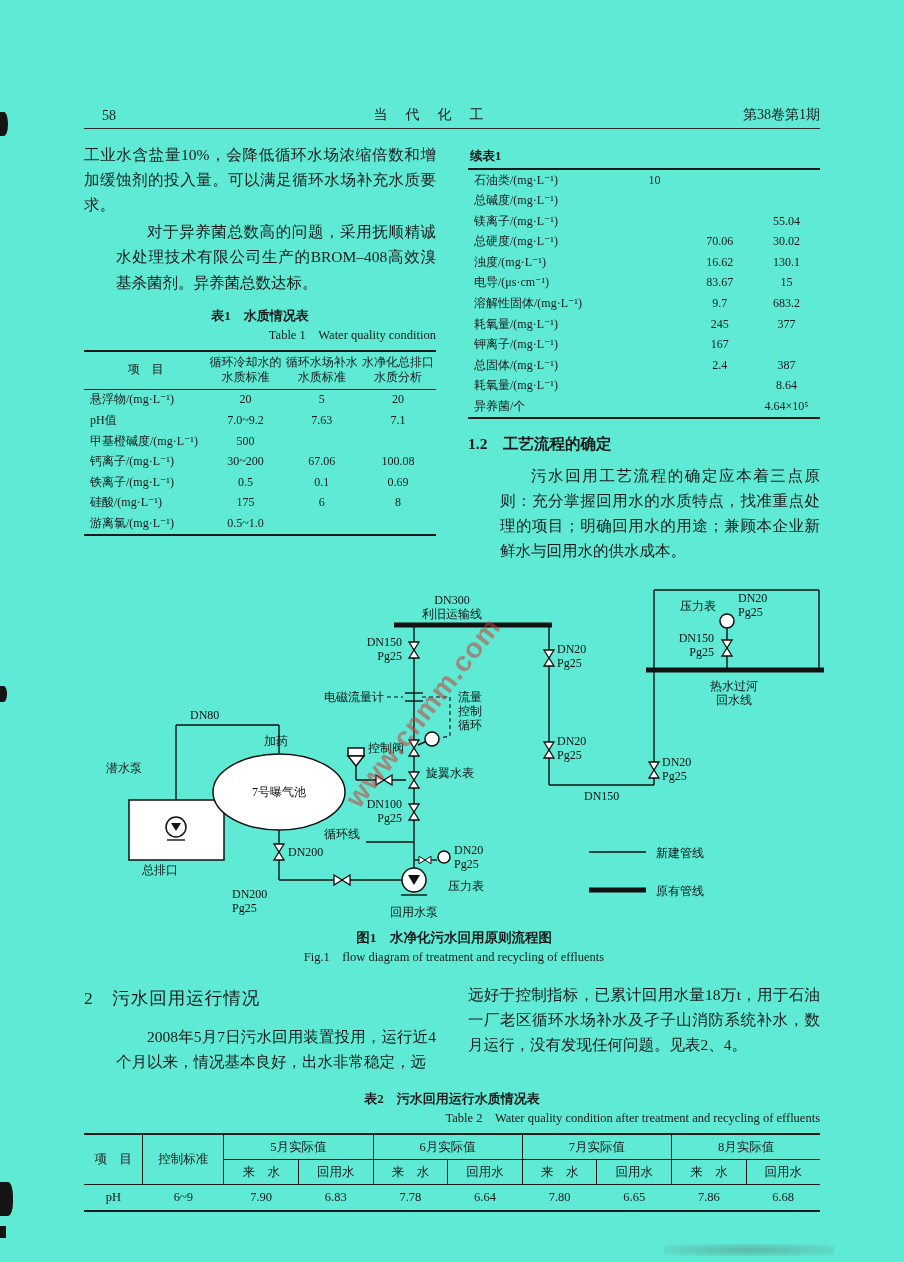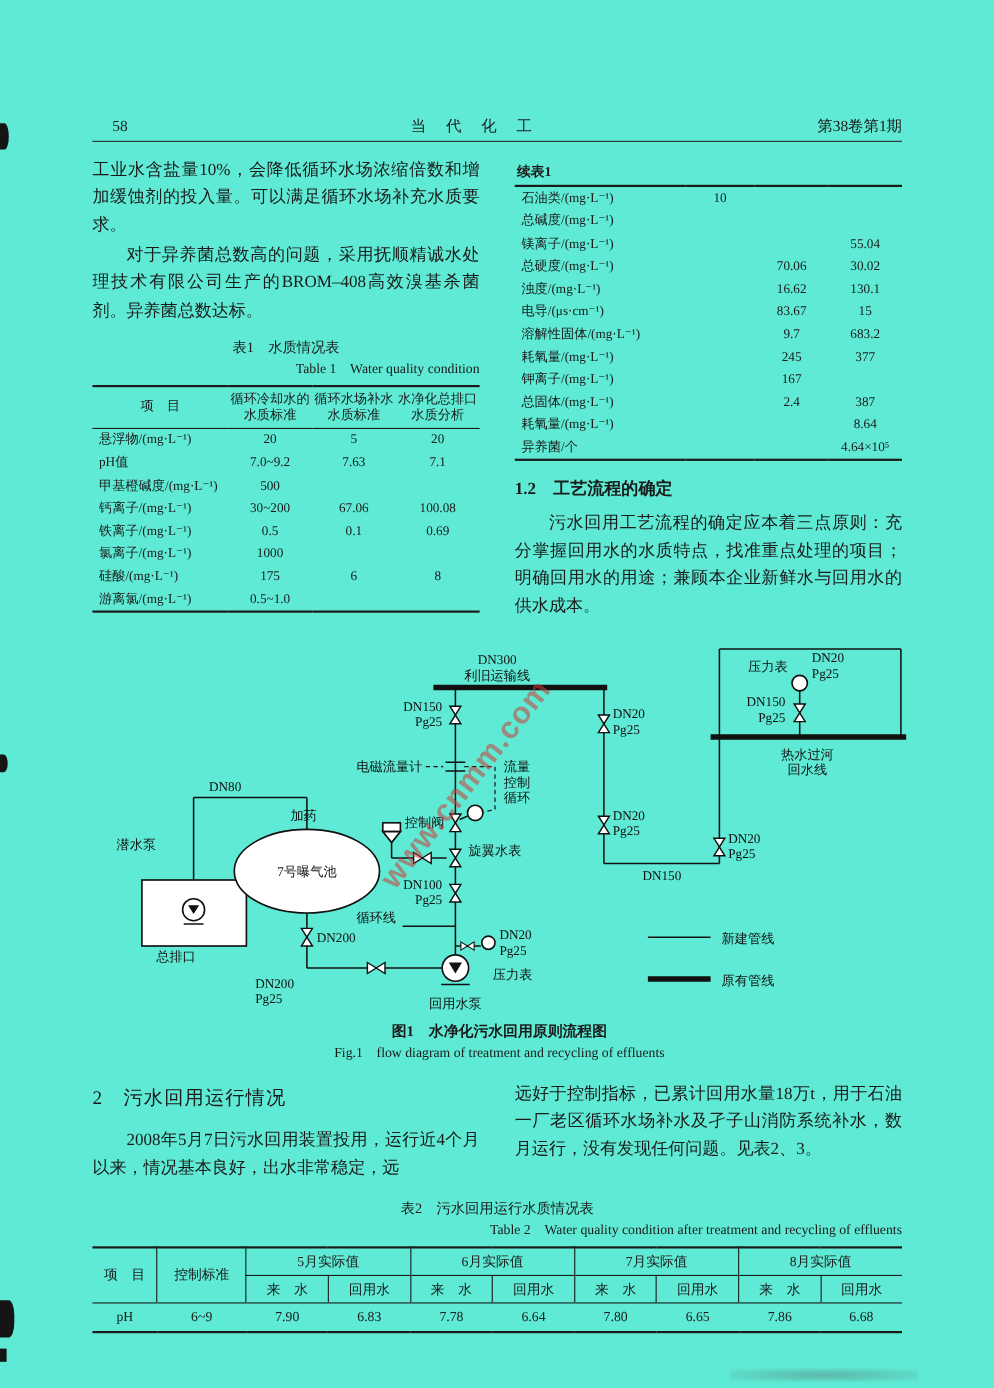--- a/index.html
+++ b/index.html
@@ -12,24 +12,24 @@
   .a3{left:0;top:1182px;width:13px;height:34px;border-radius:0 40% 40% 0;}
   .a4{left:0;top:1226px;width:6px;height:12px;}
   .smudge{position:absolute;right:70px;bottom:6px;width:170px;height:12px;background:radial-gradient(ellipse at center,rgba(90,90,90,.35),rgba(90,90,90,0));}
   .page-header{display:flex;justify-content:space-between;align-items:flex-end;font-size:14px;}
   .page-num{padding-left:18px;}
   .journal-title{letter-spacing:2px;}
   .header-rule{border-bottom:1.6px solid #2a2a2a;margin-top:4px;}
   .two-col{display:flex;gap:32px;align-items:flex-start;}
   .col{width:352px;}
   .body-text{font-size:15.5px;line-height:1.62;text-align:justify;margin:0 0 2px;}
-  .indent{text-indent:2em;}
+  .indent{text-indent:2em;margin-left:32px;}
   .top-region{margin-top:13px;}
   
-  .tcap-zh{font-weight:normal;text-align:center;font-size:13px;margin-top:12px;}
+  .tcap-zh{font-weight:bold;text-align:center;font-size:13px;margin-top:12px;}
   .tcap-en{text-align:right;font-size:12.5px;margin:2px 0 6px;}
   .cont-cap{font-weight:bold;font-size:12.5px;margin:6px 0 3px 2px;}
   table.dtable{width:100%;border-collapse:collapse;border-top:2px solid #1a1a1a;border-bottom:2px solid #1a1a1a;font-size:12px;line-height:1.3;}
   table.dtable th{font-weight:normal;padding:3px 2px;vertical-align:middle;}
   table.dtable thead th{border-bottom:1px solid #1a1a1a;}
   table.dtable td{text-align:center;padding:2.5px 2px;white-space:nowrap;}
   table.dtable td.item{text-align:left;padding-left:6px;}
   .t1 th.item-col{width:35%;}
   .t1 th{width:21.6%;}
   .tc td.item{width:44%;}
@@ -112,26 +112,20 @@
               <td class="item">钙离子/(mg·L⁻¹)</td>
               <td>30~200</td>
               <td>67.06</td>
               <td>100.08</td>
             </tr>
           <tr>
               <td class="item">铁离子/(mg·L⁻¹)</td>
               <td>0.5</td>
               <td>0.1</td>
               <td>0.69</td>
-            </tr>
-          <tr>
-              <td class="item">氯离子/(mg·L⁻¹)</td>
-              <td>1000</td>
-              <td></td>
-              <td></td>
             </tr>
           <tr>
               <td class="item">硅酸/(mg·L⁻¹)</td>
               <td>175</td>
               <td>6</td>
               <td>8</td>
             </tr>
           <tr>
               <td class="item">游离氯/(mg·L⁻¹)</td>
               <td>0.5~1.0</td>
@@ -373,21 +367,21 @@
     <div class="fig-cap-zh">图1　水净化污水回用原则流程图</div>
     <div class="fig-cap-en">Fig.1　flow diagram of treatment and recycling of effluents</div>
   </div>
 
   <div class="two-col bottom-region">
     <div class="col">
       <div class="sec2-head">2　污水回用运行情况</div>
       <p class="body-text indent">2008年5月7日污水回用装置投用，运行近4个月以来，情况基本良好，出水非常稳定，远</p>
     </div>
     <div class="col">
-      <p class="body-text">远好于控制指标，已累计回用水量18万t，用于石油一厂老区循环水场补水及孑子山消防系统补水，数月运行，没有发现任何问题。见表2、3。</p>
+      <p class="body-text">远好于控制指标，已累计回用水量18万t，用于石油一厂老区循环水场补水及孑子山消防系统补水，数月运行，没有发现任何问题。见表2、4。</p>
     </div>
   </div>
 
   <div class="table2-block">
     <div class="tcap-zh">表2　污水回用运行水质情况表</div>
     <div class="tcap-en">Table 2　Water quality condition after treatment and recycling of effluents</div>
     <table class="dtable t2">
       <thead>
         <tr>
           <th rowspan="2" style="width:8%">项　目</th>

